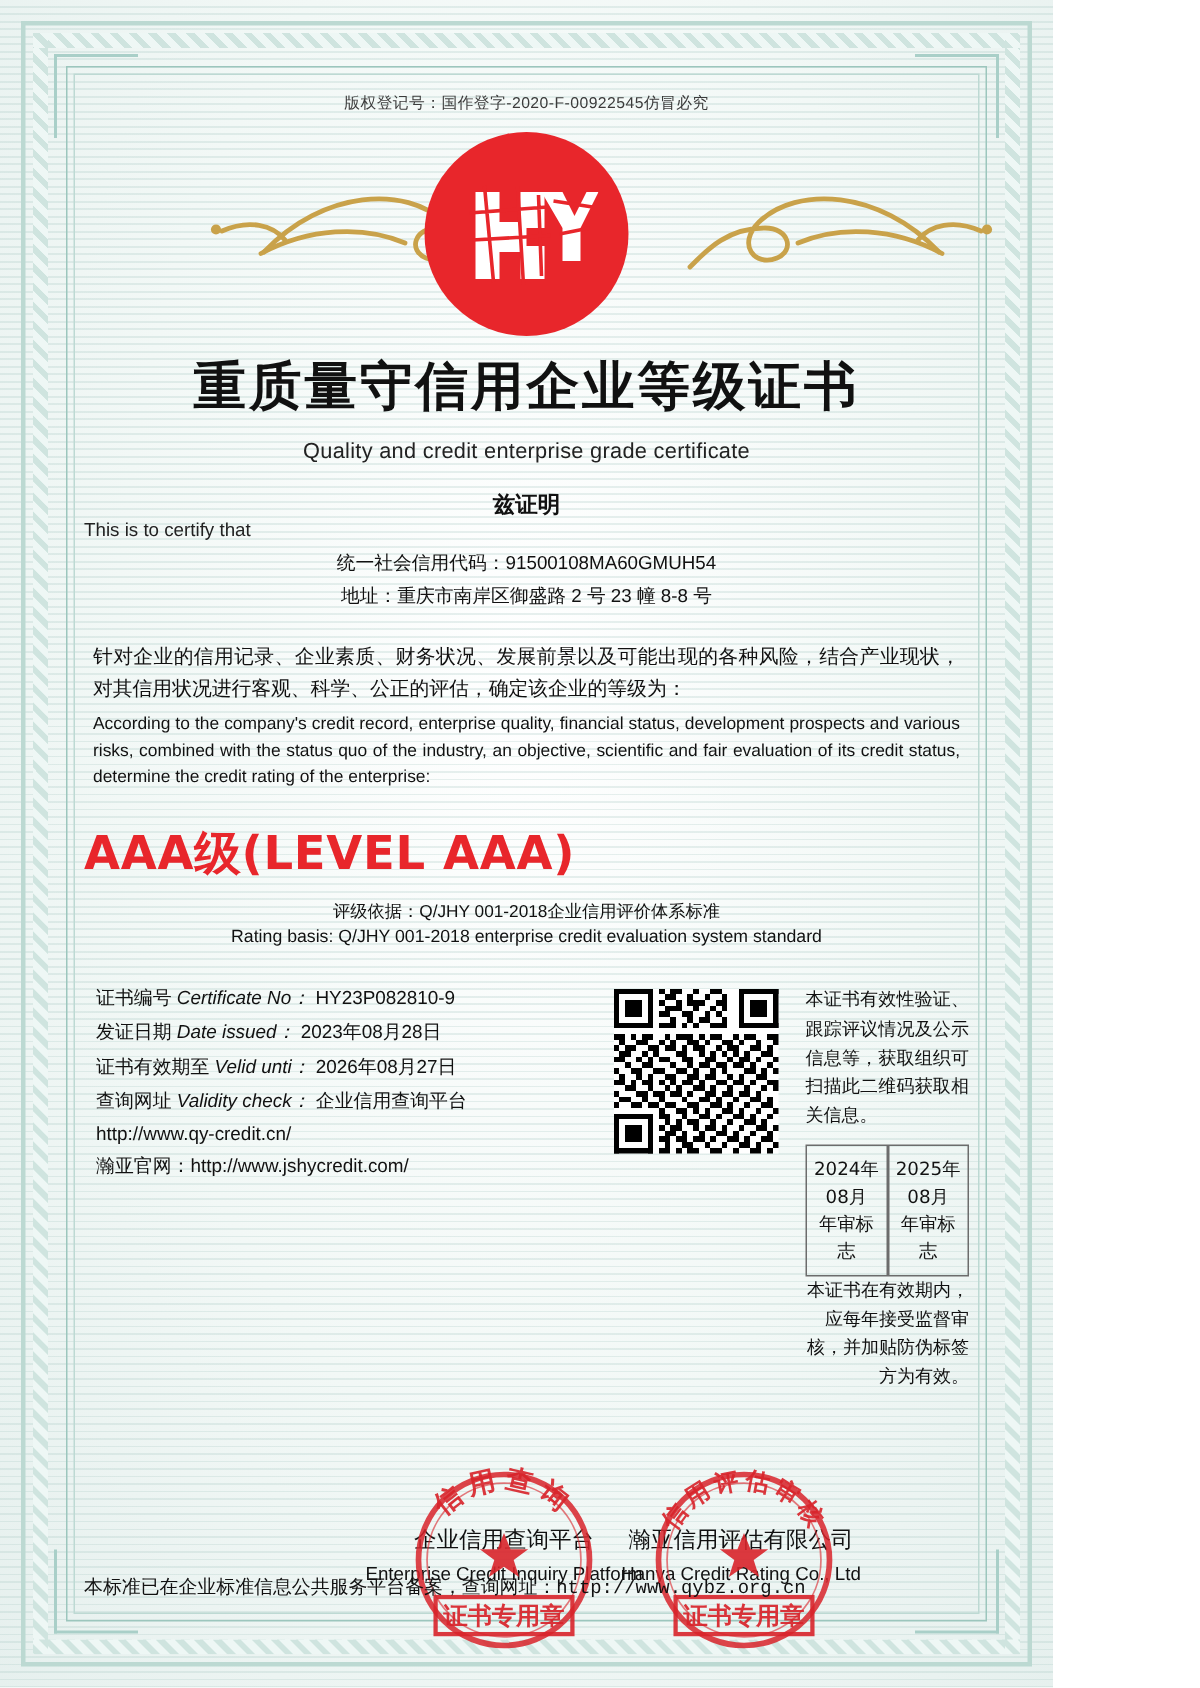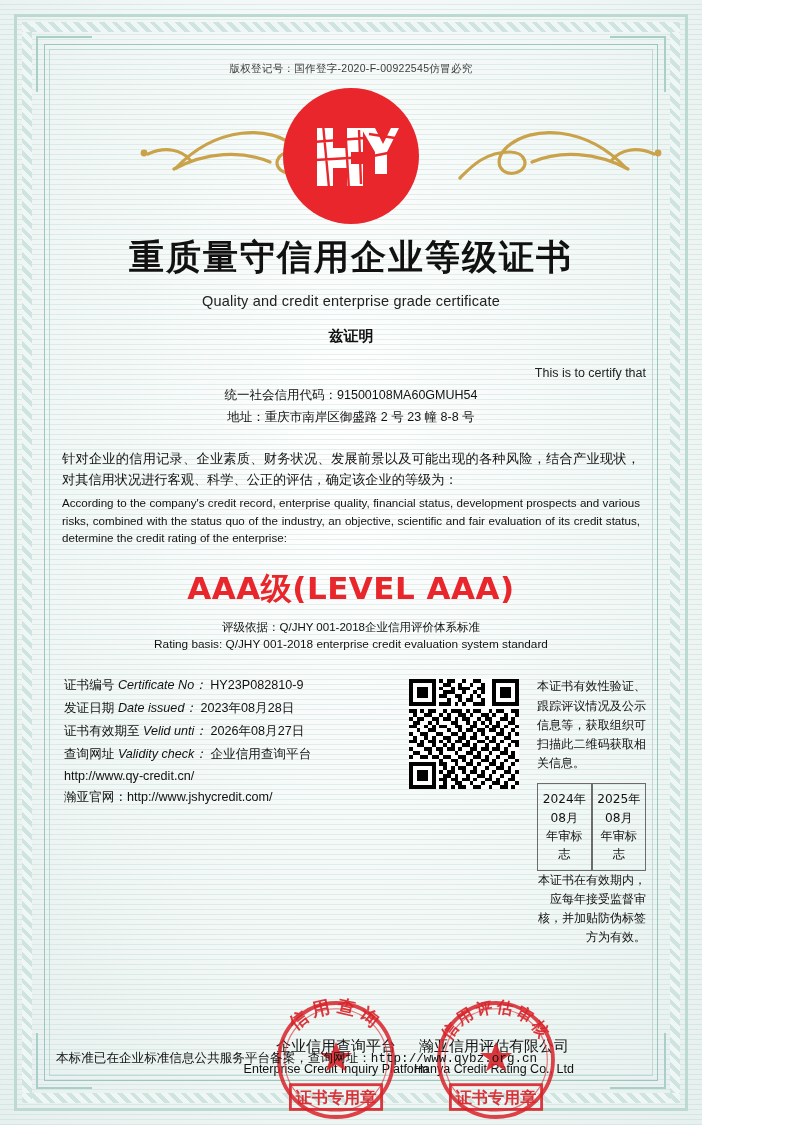--- a/index.html
+++ b/index.html
@@ -86,21 +86,21 @@
     font-family:"DejaVu Sans","Liberation Sans",sans-serif;
   }
   .title-en{
     text-align:center;font-size:14.5px;color:#222;margin-top:12px;letter-spacing:0.2px;
   }
   .certify-cn{
     text-align:center;font-size:15px;color:#111;margin-top:18px;font-weight:bold;
     font-family:"DejaVu Sans","Liberation Sans",sans-serif;
   }
   .certify-en{
-    text-align:right;font-size:12.5px;color:#222;margin-top:20px;
+    text-align:left;font-size:12.5px;color:#222;margin-top:0;
   }
   .company{
     text-align:center;font-size:23px;font-weight:bold;color:#111;margin-top:12px;letter-spacing:1px;
     font-family:"DejaVu Sans","Liberation Sans",sans-serif;
   }
   .usci,.address{
     text-align:center;font-size:12.5px;color:#111;margin-top:7px;
   }
   .address{margin-top:5px;}
 
@@ -108,21 +108,21 @@
     margin:22px 6px 0 6px;
     font-size:12.8px;line-height:1.55;color:#111;text-align:justify;
   }
   .para .cn{
     font-size:13.2px;line-height:1.6;
     font-family:"DejaVu Sans","Liberation Sans",sans-serif;
   }
   .para .en{display:block;margin-top:4px;font-size:11.6px;line-height:1.5;}
 
   .level{
-    text-align:center;
+    text-align:left;
     color:#e8262b;
     font-size:31px;
     font-weight:bold;
     margin-top:22px;
     letter-spacing:0.5px;
     font-family:"DejaVu Sans","Liberation Sans",sans-serif;
   }
   .basis-cn{text-align:center;font-size:11.5px;color:#111;margin-top:10px;}
   .basis-en{text-align:center;font-size:11.8px;color:#111;margin-top:2px;}
 

